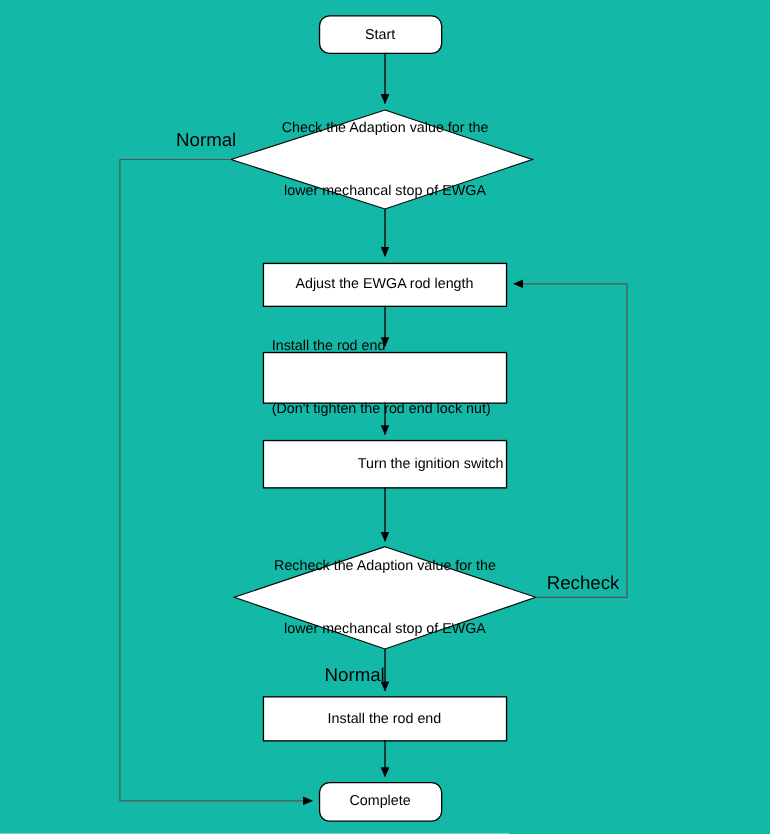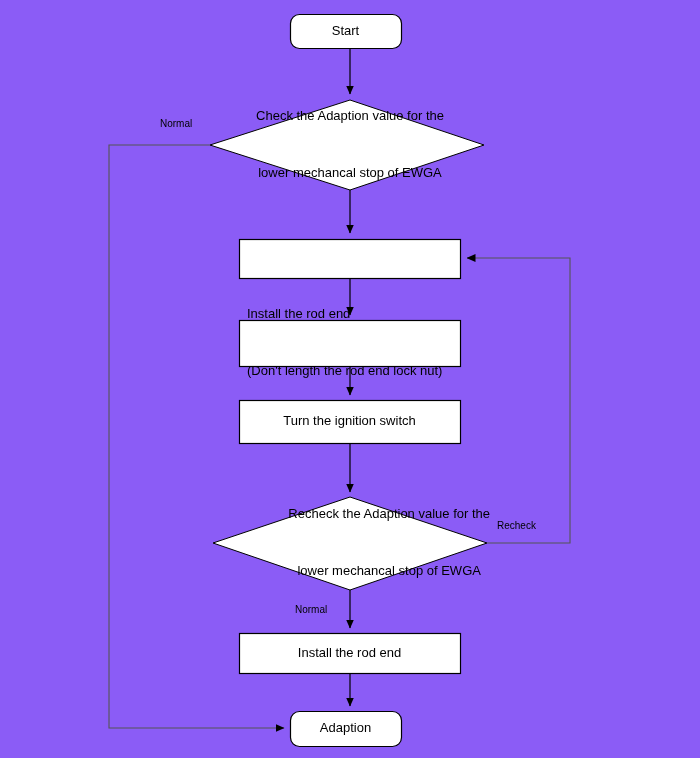--- a/index.html
+++ b/index.html
@@ -8,21 +8,21 @@
     padding: 0;
     background: #ffffff;
   }
   body {
     font-family: "Liberation Sans", sans-serif;
   }
   #flow-root {
     position: relative;
     width: 700px;
     height: 758px;
-    background: #8b5cf6;
+    background: #14b8a6;
     overflow: hidden;
   }
   #flow-svg {
     position: absolute;
     left: 0;
     top: 0;
     width: 700px;
     height: 758px;
   }
   .node-text {
@@ -36,21 +36,21 @@
     text-align: center;
     white-space: pre;
     pointer-events: none;
   }
   .node-text.left-align {
     justify-content: flex-start;
     text-align: left;
   }
   .edge-label {
     position: absolute;
-    font-size: 10px;
+    font-size: 17px;
     color: #000000;
     white-space: pre;
     line-height: 1;
   }
 </style>
 </head>
 <body>
 
 <div id="flow-root">
 
@@ -100,47 +100,50 @@
     <span>Start</span>
   </div>
 
   <div class="node-text" style="left:210px; top:118px; width:280px; height:54px;">
     <div>
       <div>Check the Adaption value for the</div>
       <div>lower mechancal stop of EWGA</div>
     </div>
   </div>
 
+  <div class="node-text" style="left:239px; top:239px; width:221px; height:39px;">
+    <span>Adjust the EWGA rod length</span>
+  </div>
 
   <div class="node-text left-align" style="left:247px; top:320px; width:213px; height:46px;">
     <div>
       <div>Install the rod end</div>
-      <div>(Don't length the rod end lock nut)</div>
+      <div>(Don't tighten the rod end lock nut)</div>
     </div>
   </div>
 
-  <div class="node-text" style="left:239px; top:400px; width:221px; height:43px;">
+  <div class="node-text" style="left:239px; top:400px; width:221px; height:43px;padding-left:42px;">
     <div>
       <div>Turn the ignition switch</div>
     </div>
   </div>
 
-  <div class="node-text" style="left:210px; top:516px; width:280px; height:54px;justify-content:flex-end;">
+  <div class="node-text" style="left:210px; top:516px; width:280px; height:54px;">
     <div>
       <div>Recheck the Adaption value for the</div>
       <div>lower mechancal stop of EWGA</div>
     </div>
   </div>
 
   <div class="node-text" style="left:239px; top:633px; width:221px; height:40px;">
     <span>Install the rod end</span>
   </div>
 
   <div class="node-text" style="left:290px; top:711px; width:111px; height:35px;">
-    <span>Adaption</span>
+    <span>Complete</span>
   </div>
 
   <span class="edge-label" style="left:160px; top:119px;">Normal</span>
 
   <span class="edge-label" style="left:497px; top:521px;">Recheck</span>
 
   <span class="edge-label" style="left:295px; top:605px;">Normal</span>
 
 </div>
 

